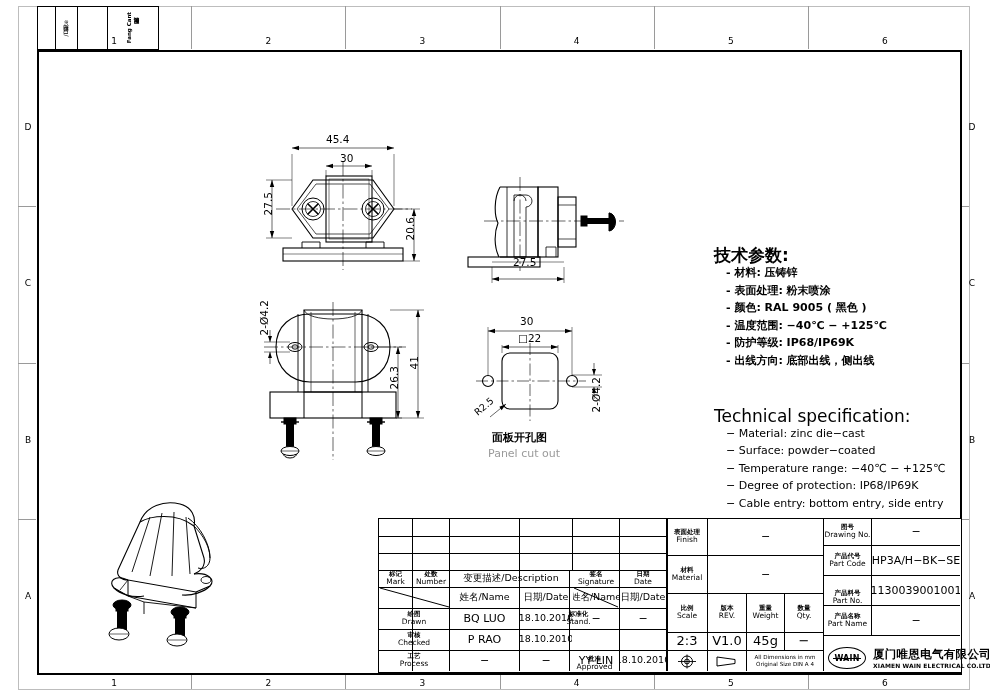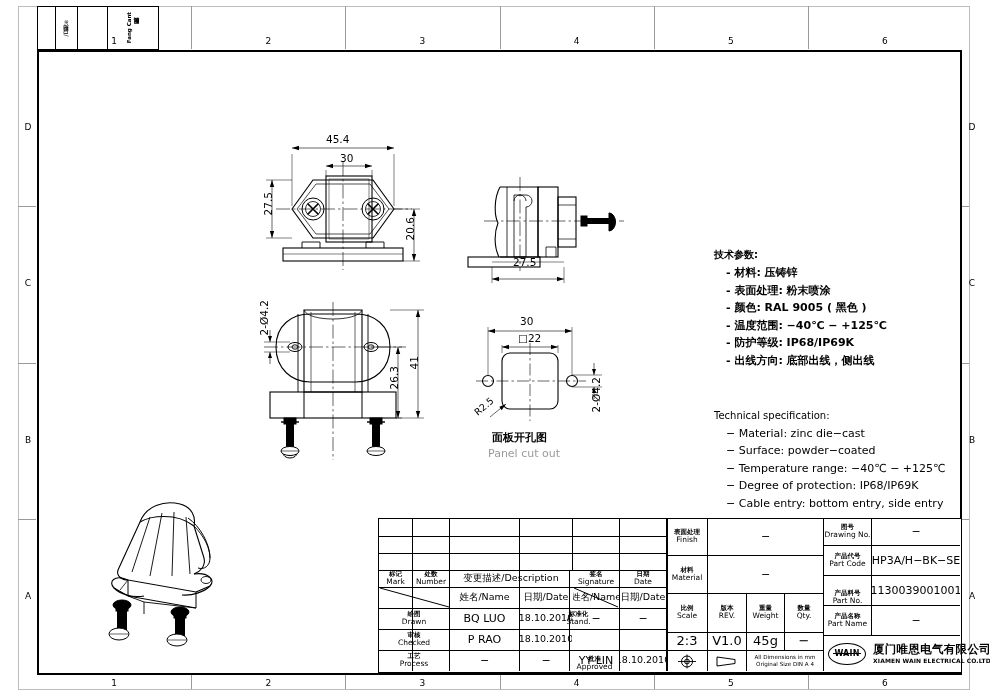--- a/index.html
+++ b/index.html
@@ -38,39 +38,39 @@
   .rot90{writing-mode:vertical-rl;transform:rotate(180deg);}
 
   .caption-cn{position:absolute;font-size:11px;font-weight:bold;white-space:nowrap;}
   .caption-en{position:absolute;font-size:11px;color:#9a9a9a;white-space:nowrap;}
 
   
   .specs{position:absolute;left:714px;top:246px;width:262px;}
   .spec-line{font-size:11px;line-height:17.6px;white-space:nowrap;margin-left:12px;}
   .spec-line.cn{font-weight:bold;}
   .spec-gap{height:13px;}
-  .spec-head{font-size:10px;font-weight:bold;line-height:18px;}
+  .spec-head{font-size:17px;font-weight:bold;line-height:18px;}
   .spec-head.en{font-weight:normal;margin-top:24px;}
 
   
   .tb{position:absolute;left:378px;top:518px;width:584px;height:155px;
       border:1.6px solid #000;box-sizing:border-box;background:#fff;}
   .ln{position:absolute;background:#000;}
   .tc{position:absolute;box-sizing:border-box;display:flex;flex-direction:column;
       align-items:center;justify-content:center;text-align:center;line-height:1.08;
       overflow:hidden;}
   .tc .cn{font-size:6.5px;font-weight:bold;white-space:nowrap;}
   .tc .en{font-size:7.5px;white-space:nowrap;}
   .tc .val{font-size:11px;white-space:nowrap;}
   .tc .val-s{font-size:9.5px;white-space:nowrap;}
   .tc .val-b{font-size:13px;white-space:nowrap;}
   .tc .tiny{font-size:5.6px;white-space:nowrap;line-height:1.25;}
   .slash{position:absolute;}
 
-  .logo-wrap{position:absolute;display:flex;align-items:center;}
+  .logo-wrap{position:absolute;display:flex;align-items:flex-end;}
   .logo-oval{width:36px;height:20px;border:1.4px solid #000;border-radius:50%;
              display:flex;align-items:center;justify-content:center;
              font-size:8px;font-weight:bold;letter-spacing:.2px;position:relative;}
   .logo-oval .bar{position:absolute;left:4px;right:4px;top:9.5px;height:1.2px;background:#000;}
   .logo-txt-cn{font-size:11.5px;font-weight:bold;white-space:nowrap;letter-spacing:.3px;}
   .logo-txt-en{font-size:6px;font-weight:bold;white-space:nowrap;letter-spacing:.1px;}
 </style>
 </head>
 <body>
 

